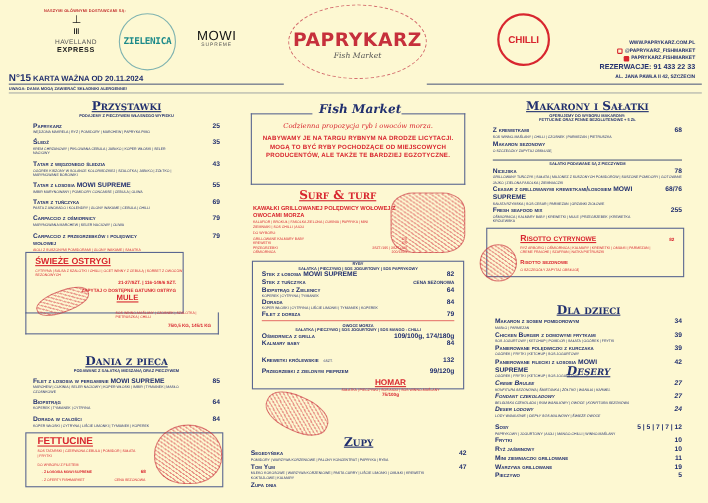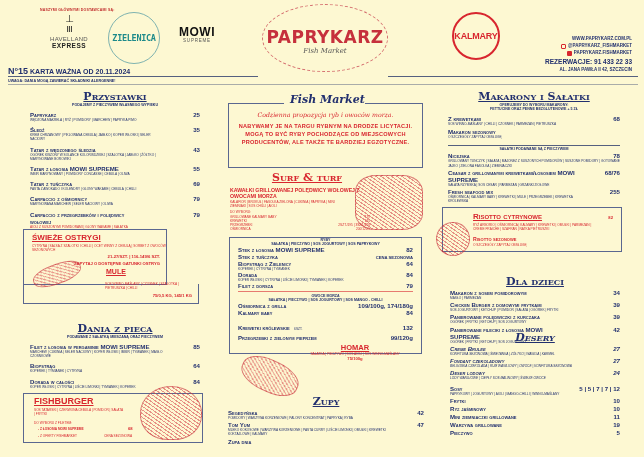--- a/index.html
+++ b/index.html
@@ -16,21 +16,21 @@
 
   
   .supp-label { left: 40px; top: 8px; font-size: 3.5px; color: #c02a2a; font-weight: bold; letter-spacing: 0.2px; }
   .logo-havelland { left: 44px; top: 14px; width: 50px; text-align: center; }
   .logo-havelland .mark { font-size: 10px; color: #222; line-height: 10px; letter-spacing: -1px; }
   .logo-havelland .t1 { font-size: 6px; color: #555; letter-spacing: 0.3px; margin-top: 2px; }
   .logo-havelland .t2 { font-size: 6.5px; font-weight: bold; color: #222; letter-spacing: 0.5px; }
   .logo-zielenica { left: 108px; top: 12px; width: 52px; height: 52px; border-radius: 50%; border: 1px solid #7fb3b0; display: flex; align-items: center; justify-content: center; }
   .logo-zielenica span { font-family: "DejaVu Sans Mono", monospace; font-weight: bold; font-size: 8.5px; color: #1d8a8a; letter-spacing: -0.3px; }
   .logo-mowi { left: 172px; top: 26px; width: 50px; text-align: center; }
-  .logo-mowi .t1 { font-size: 12px; font-weight: bold; color: #111; letter-spacing: 0.5px; line-height: 12px; }
+  .logo-mowi .t1 { font-size: 12px; font-weight: normal; color: #111; letter-spacing: 0.5px; line-height: 12px; }
   .logo-mowi .t2 { font-size: 4.5px; color: #555; letter-spacing: 0.8px; }
   .logo-main { left: 262px; top: 4px; width: 126px; height: 68px; border: 1.5px dashed #d57070; border-radius: 50%; text-align: center; }
   .logo-main .t1 { font-family: "DejaVu Sans", sans-serif; font-weight: bold; font-size: 17px; color: #c6303c; letter-spacing: 0.5px; margin-top: 22px; }
   .logo-main .t2 { font-family: "DejaVu Serif", serif; font-style: italic; font-size: 7px; color: #555; }
   .logo-seafood { left: 452px; top: 12px; width: 48px; height: 48px; border-radius: 50%; border: 2px solid #d8262f; display: flex; align-items: center; justify-content: center; }
   .logo-seafood span { font-weight: bold; font-size: 9px; color: #d8262f; letter-spacing: -0.2px; }
   .contact { right: 12px; top: 35px; text-align: right; font-size: 4.5px; color: #22306f; line-height: 7.2px; font-weight: bold; }
   .contact .phone { font-size: 6.5px; line-height: 9px; }
   .contact .ico { display: inline-block; width: 5px; height: 5px; border-radius: 1px; vertical-align: middle; margin-right: 2px; }
   .ig { border: 0.8px solid #d8262f; }
@@ -73,21 +73,21 @@
 </div>
 <div class="abs logo-mowi">
   <div class="t1">MOWI</div>
   <div class="t2">SUPREME</div>
 </div>
 <div class="abs logo-main">
   <div class="t1">PAPRYKARZ</div>
   <div class="t2">Fish Market</div>
 </div>
 <div class="abs logo-seafood">
-  <span>KALMARY</span>
+  <span>CHILLI</span>
 </div>
 <div class="abs contact">
   <div>WWW.PAPRYKARZ.COM.PL</div>
   <div><span class="ico ig"></span><span>@PAPRYKARZ_FISHMARKET</span></div>
   <div><span class="ico fb"></span><span>PAPRYKARZ.FISHMARKET</span></div>
   <div class="phone">REZERWACJE: 91 433 22 33</div>
   <div>AL. JANA PAWŁA II 42, SZCZECIN</div>
 </div>
 
 <div class="abs rule" style="left:8px; top:76px; width:250px;"></div>
@@ -187,21 +187,21 @@
   <div class="col-item">
     <div class="item">
         <span class="iname">Dorada w całości</span>
         <span class="iprice">84</span>
       </div>
     <div class="idesc">koper włoski | cytryna | liście limonki | tymianek | koperek</div>
   </div>
 </div>
 
 <div class="abs box" style="left:23px; top:393px; width:180px; height:50px;">
-  <div class="abs redbox-title" style="left:10px; top:2px; font-size:9px;">FISHBURGER</div>
+  <div class="abs redbox-title" style="left:10px; top:2px; font-size:9px;">FETTUCINE</div>
   <div class="abs rdesc" style="left:10px; top:14px; width:90px;">sos tatarski | czerwona cebula | pomidor | sałata | frytki</div>
   <div class="abs rdesc" style="left:10px; top:27px;">DO WYBORU Z FILETEM:</div>
   <div class="abs rdesc" style="left:14px; top:33px; font-weight:bold;">- Z ŁOSOSIA MOWI SUPREME</div>
   <div class="abs rtext" style="left:104px; top:32px;">68</div>
   <div class="abs rdesc" style="left:14px; top:40px;">- Z OFERTY FISHMARKET</div>
   <div class="abs rdesc" style="left:80px; top:40px;">CENA SEZONOWA</div>
 </div>
 <div class="abs sketch" style="left:140px; top:386px; width:62px; height:54px; border-radius:50% 50% 45% 45%;"></div>
 
 <div class="abs script blue" style="left:290px; top:93px; font-size:11px; font-weight:bold;">Fish Market</div>

